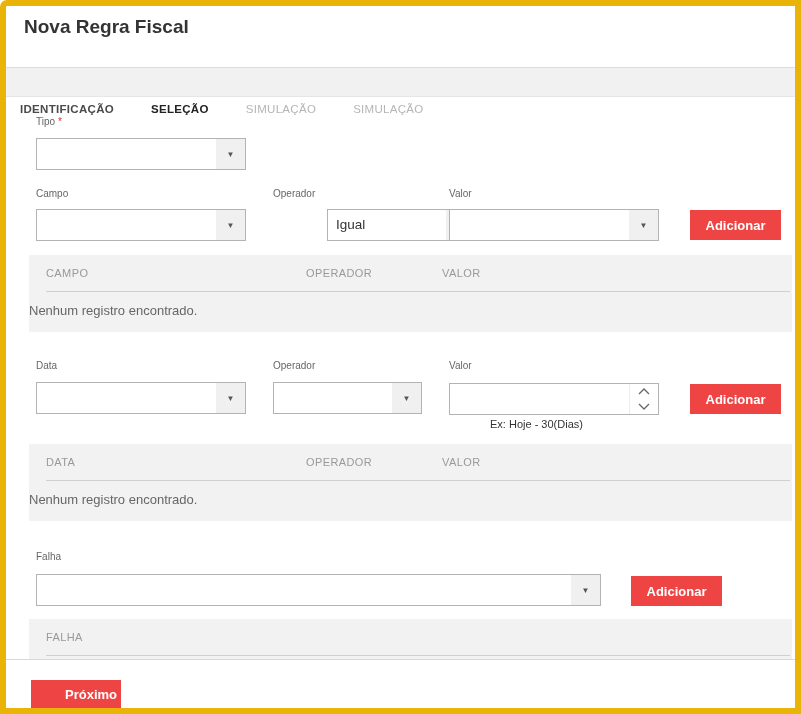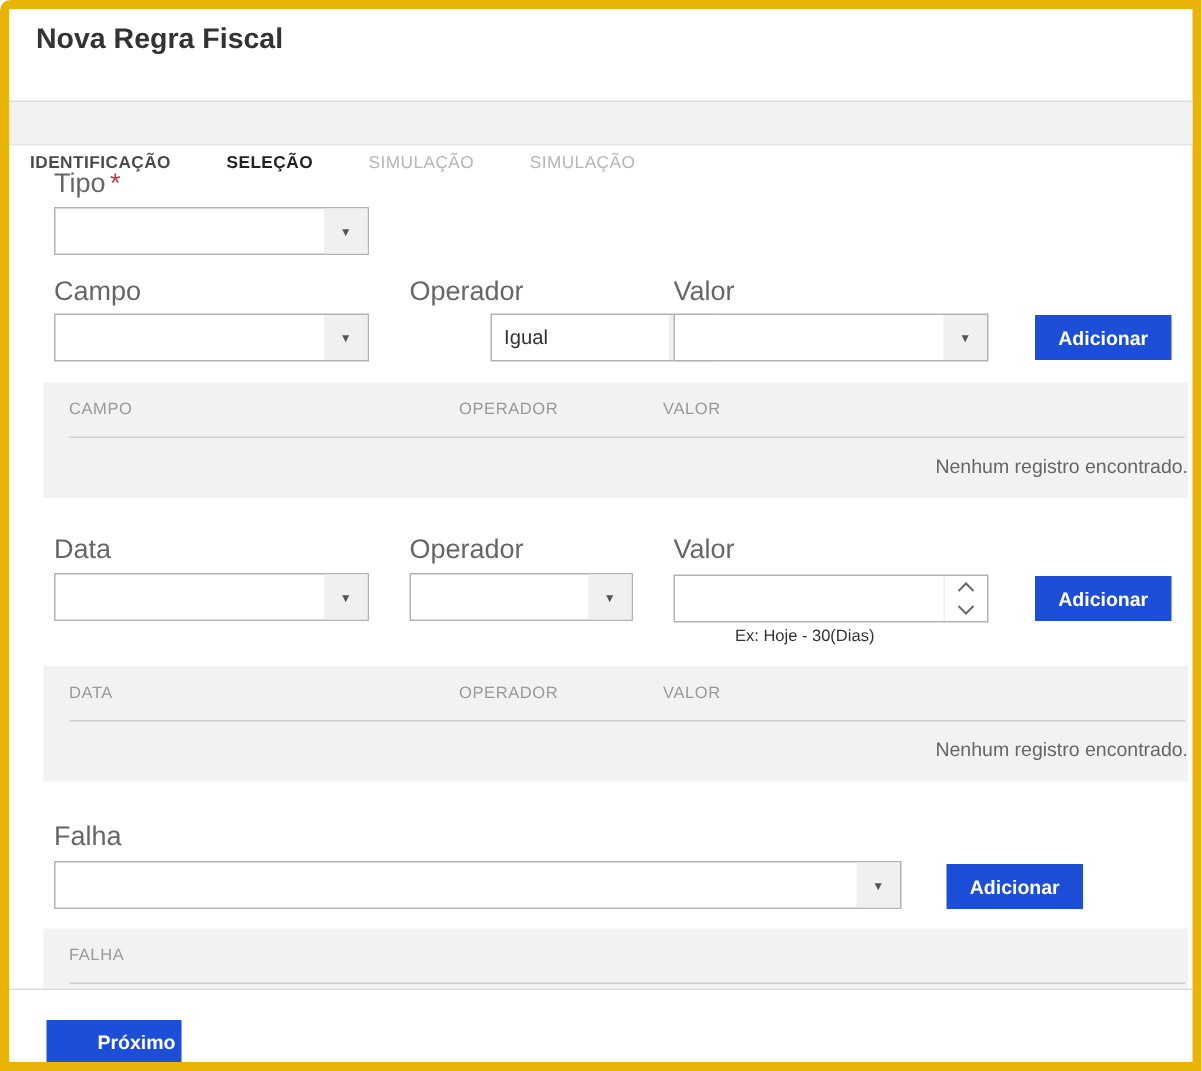--- a/index.html
+++ b/index.html
@@ -33,21 +33,21 @@
     font-size: 11.5px; letter-spacing: 0.3px;
     color: #4a4a4a; font-weight: 600; cursor: pointer;
     padding: 0 2px;
     margin-top: 41px;
   }
   .tab.active { color: #222; font-weight: 700; background: #f7f7f7; }
   .tab.disabled { color: #b5b5b5; font-weight: 400; cursor: default; }
 
   .flabel {
     position: absolute;
-    font-size: 18px; color: #666; line-height: 16px;
+    font-size: 10px; color: #666; line-height: 16px;
     white-space: nowrap;
   }
   .req { color: #d13438; margin-left: 3px; }
 
   .ksel {
     position: absolute; height: 32px;
     border: 1px solid #b3b3b3; background: #fff;
     display: flex; align-items: stretch; cursor: pointer;
   }
   .ksel .val {
@@ -79,21 +79,21 @@
     flex: 1; display: flex; align-items: center; justify-content: center;
     cursor: pointer;
   }
 
   .hint {
     position: absolute; font-size: 11px; color: #333; line-height: 13px; padding-left: 40px;
   }
 
   .btn-dark {
     position: absolute;
-    background: #1d4ed8; color: #fff;
+    background: #ef4444; color: #fff;
     border: none; font-family: inherit;
     font-size: 13px; font-weight: 700;
     display: flex; align-items: center; justify-content: center;
     cursor: pointer;
   }
 
   .gtable {
     position: absolute; left: 23px; width: 763px;
     background: #f2f2f2; overflow: hidden;
   }
@@ -101,21 +101,21 @@
     position: absolute; top: 12px;
     font-size: 11px; color: #999; letter-spacing: 0.4px;
     line-height: 13px; white-space: nowrap;
   }
   .gt-div {
     position: absolute; left: 17px; right: 2px; top: 36px;
     border-top: 1px solid #cfcfcf; height: 0;
   }
   .gt-empty {
     position: absolute; left: 0; right: 0; top: 48px;
-    text-align: right; font-size: 13px; color: #666;
+    text-align: left; font-size: 13px; color: #666;
   }
 
   .hr-full {
     position: absolute; left: 0; width: 100%; height: 0;
     border-top: 1px solid #d9d9d9;
   }
 </style>
 </head>
 <body>
 

